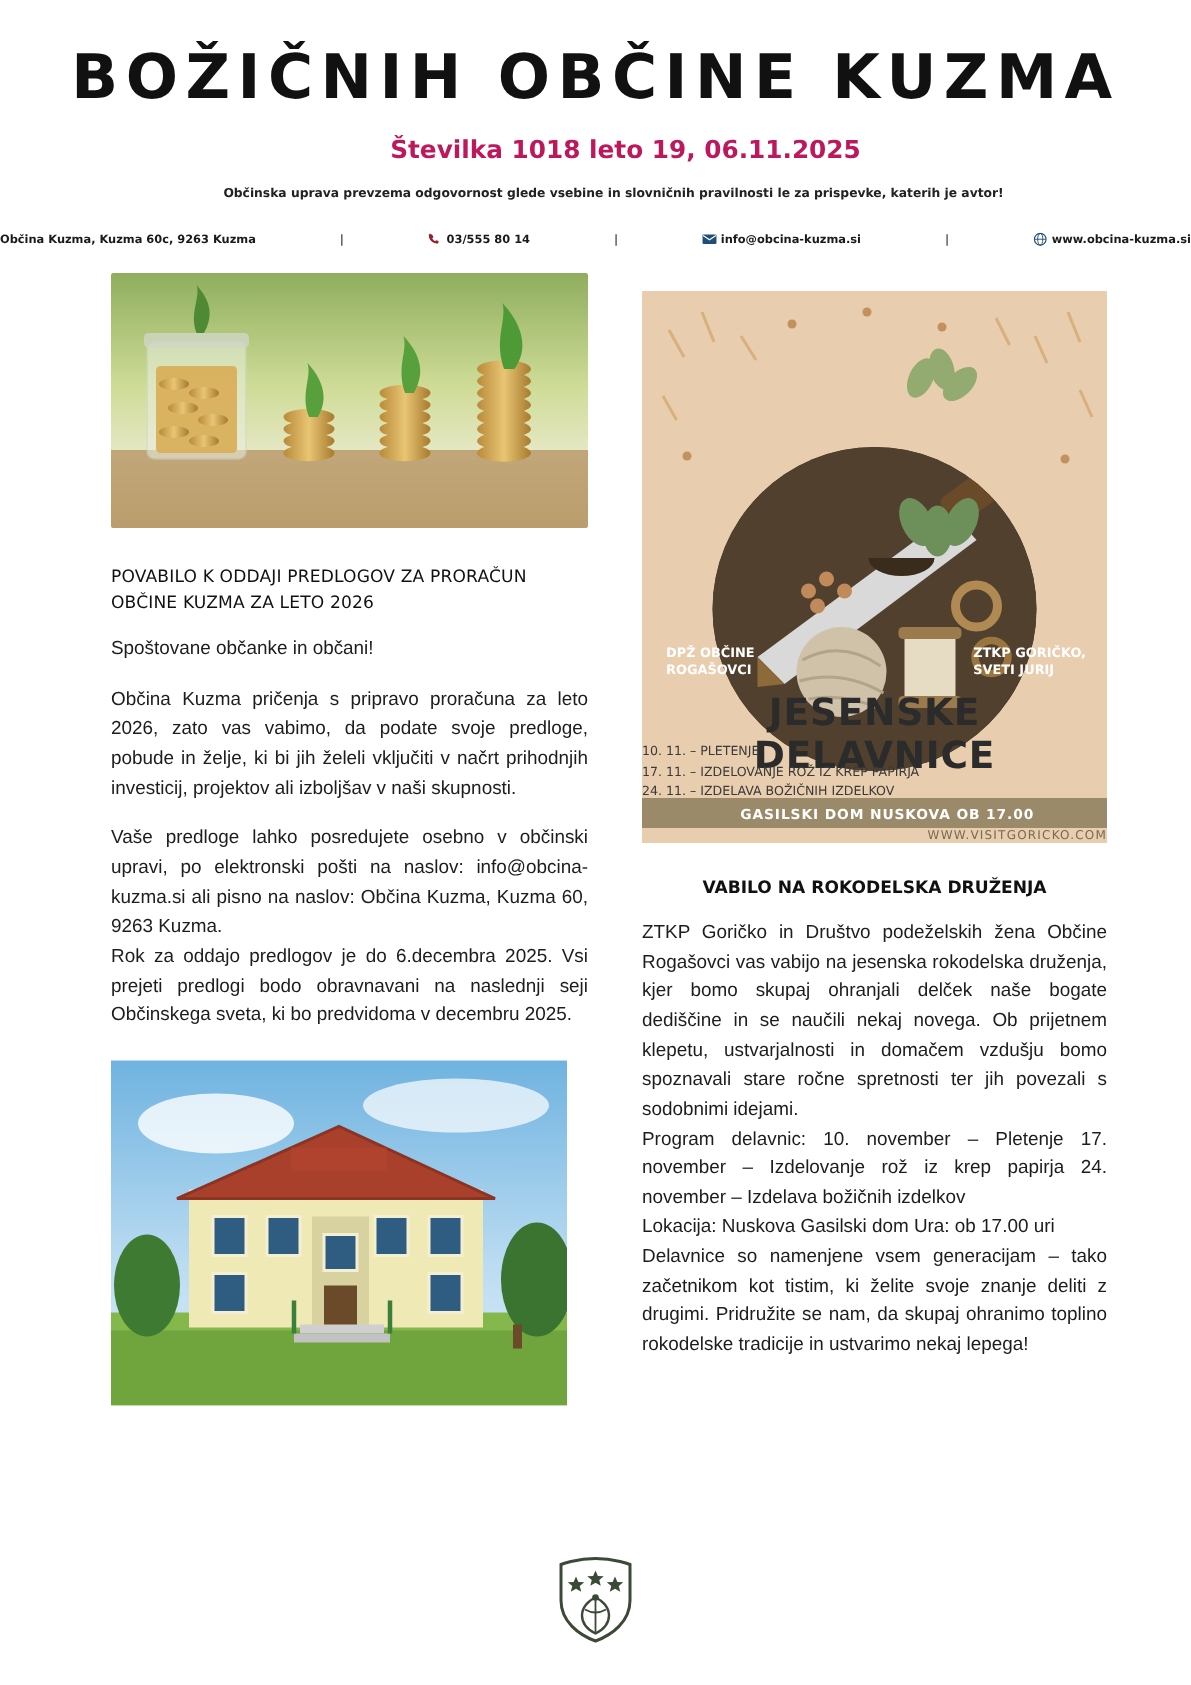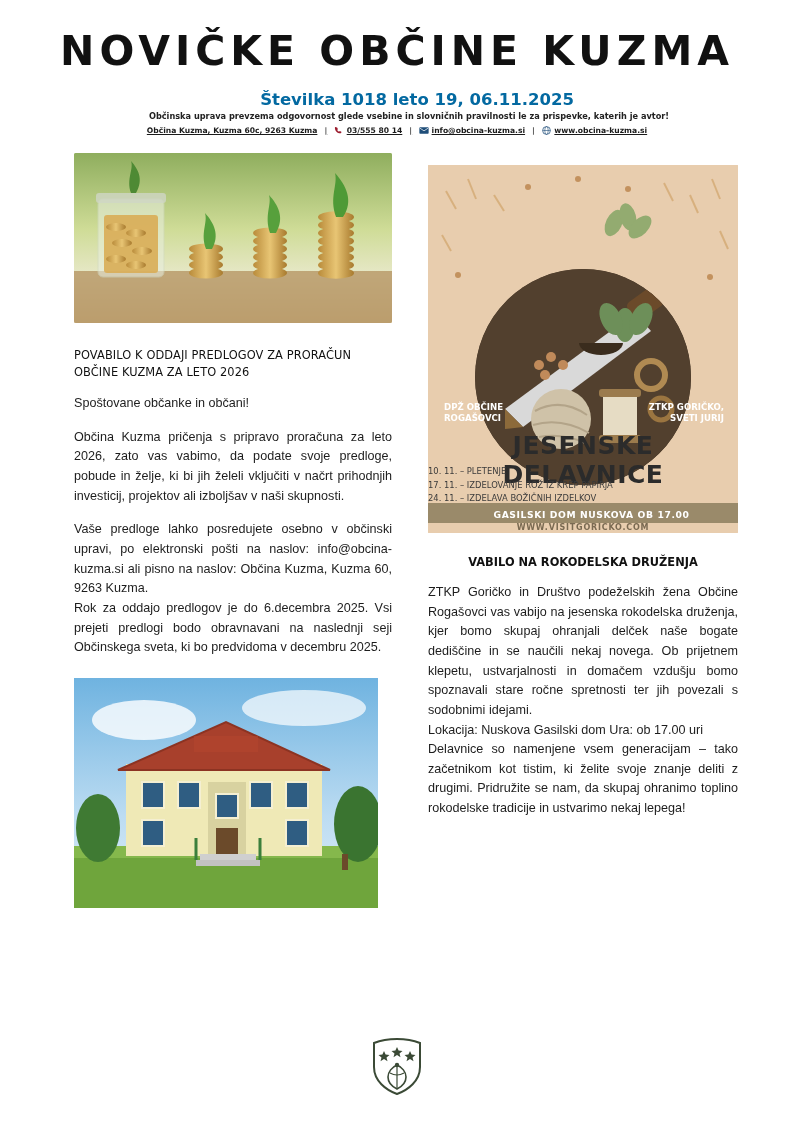--- a/index.html
+++ b/index.html
@@ -32,42 +32,41 @@
     letter-spacing: 5px;
     color: #111;
     line-height: 1.05;
     white-space: nowrap;
   }
   .masthead-sub {
     font-family: "DejaVu Sans", sans-serif;
     font-weight: bold;
     font-size: 16.5px;
     margin-top: 17px;
-    color: #0369a1;
+    color: #be185d;
     padding-left: 40px;
   }
   .masthead-disclaimer {
     font-family: "DejaVu Sans", sans-serif;
     font-weight: bold;
     font-size: 8.2px;
-    margin-top: 2px;
+    margin-top: 14px;
     color: #222;
     padding-left: 24px;
   }
   .contactbar {
     display: flex;
-    justify-content: center;
+    justify-content: space-between;
     align-items: center;
     gap: 7px;
-    margin-top: 5px;
+    margin-top: 22px;
     font-family: "DejaVu Sans", sans-serif;
     font-weight: bold;
     font-size: 7.6px;
     color: #1a1a1a;
-    text-decoration: underline;
   }
   .contactbar .sep { color: #444; font-weight: bold; }
   .contactbar .ci {
     display: inline-flex;
     align-items: center;
     gap: 3.5px;
   }
   .ico {
     display: inline-block;
     width: 9px; height: 9px;
@@ -161,21 +160,21 @@
   }
   .poster-label-left, .poster-label-right {
     position: absolute;
     font-family: "DejaVu Sans", sans-serif;
     font-weight: bold;
     font-size: 8.6px;
     color: #ffffff;
     line-height: 1.3;
   }
   .poster-label-left { left: 16px; top: 237px; }
-  .poster-label-right { right: 14px; top: 237px; text-align: right; }
+  .poster-label-right { right: 14px; top: 237px; text-align: left; }
   .poster-title {
     position: absolute;
     left: 0; right: 0; top: 266px;
     text-align: center;
     font-family: "DejaVu Sans", sans-serif;
     font-weight: bold;
     font-size: 25px;
     color: #2b2b2b;
     letter-spacing: 0.5px;
   }
@@ -194,40 +193,40 @@
     text-align: center;
     font-family: "DejaVu Sans", sans-serif;
     font-weight: bold;
     font-size: 9.2px;
     color: #ffffff;
     letter-spacing: 0.6px;
   }
   .poster-web {
     position: absolute;
     left: 0; right: 0; top: 358px;
-    text-align: center;
-    font-family: "DejaVu Sans", sans-serif;
-    font-weight: bold;
+    text-align: right;
+    font-family: "DejaVu Sans", sans-serif;
+    font-weight: normal;
     font-size: 8px;
     color: #7a6a52;
     letter-spacing: 0.8px;
   }
   .poster-band {
     position: absolute;
     left: 0; right: 0; top: 338px; height: 20px;
     background: #9a8a6a;
   }
 </style>
 </head>
 <body>
 
 <div class="page">
 
   <div class="masthead">
-    <div class="masthead-title">NOVIČKE OBČINE KUZMA</div>
+    <div class="masthead-title">BOŽIČNIH OBČINE KUZMA</div>
     <div class="masthead-sub">Številka 1018 leto 19, 06.11.2025</div>
     <div class="masthead-disclaimer">Občinska uprava prevzema odgovornost glede vsebine in slovničnih pravilnosti le za prispevke, katerih je avtor!</div>
 
     <div class="contactbar">
       <span class="ci">Občina Kuzma, Kuzma 60c, 9263 Kuzma</span>
       <span class="sep">|</span>
       <span class="ci">
         <span class="ico">
           <svg width="9" height="9" viewBox="0 0 12 12">
               <path d="M2.4 1.2c-.6 0-1.2.6-1.2 1.3 0 4 3.3 7.3 7.3 7.3.7 0 1.3-.6 1.3-1.2v-1l-2.1-.8-1 1A6.6 6.6 0 0 1 4.2 5.3l1-1L4.4 2.2z" fill="#9b1c2e"></path>
@@ -464,20 +463,21 @@
           <div>17. 11. – IZDELOVANJE ROŽ IZ KREP PAPIRJA</div>
           <div>24. 11. – IZDELAVA BOŽIČNIH IZDELKOV</div>
         </div>
         <div class="poster-band"></div>
         <div class="poster-loc">GASILSKI DOM NUSKOVA OB 17.00</div>
         <div class="poster-web">WWW.VISITGORICKO.COM</div>
       </div>
 
       <div class="center-head">VABILO NA ROKODELSKA DRUŽENJA</div>
       <p class="body">ZTKP Goričko in Društvo podeželskih žena Občine Rogašovci vas vabijo na jesenska rokodelska druženja, kjer bomo skupaj ohranjali delček naše bogate dediščine in se naučili nekaj novega. Ob prijetnem klepetu, ustvarjalnosti in domačem vzdušju bomo spoznavali stare ročne spretnosti ter jih povezali s sodobnimi idejami.</p>
+      <p class="body tight">Program delavnic: 10. november – Pletenje 17. november – Izdelovanje rož iz krep papirja 24. november – Izdelava božičnih izdelkov</p>
       <p class="body tight">Lokacija: Nuskova Gasilski dom Ura: ob 17.00 uri</p>
       <p class="body tight">Delavnice so namenjene vsem generacijam – tako začetnikom kot tistim, ki želite svoje znanje deliti z drugimi. Pridružite se nam, da skupaj ohranimo toplino rokodelske tradicije in ustvarimo nekaj lepega!</p>
     </div>
   </div>
 
   <div class="footer">
     <div class="emblem">
       <svg width="62" height="62" viewBox="0 0 62 62">
         <path d="M31 4 C44 4 54 8 54 8 L54 32 C54 46 42 55 31 59 C20 55 8 46 8 32 L8 8 C8 8 18 4 31 4 Z" fill="none" stroke="#3b4a36" stroke-width="2"></path>
         <g fill="#3b4a36">

